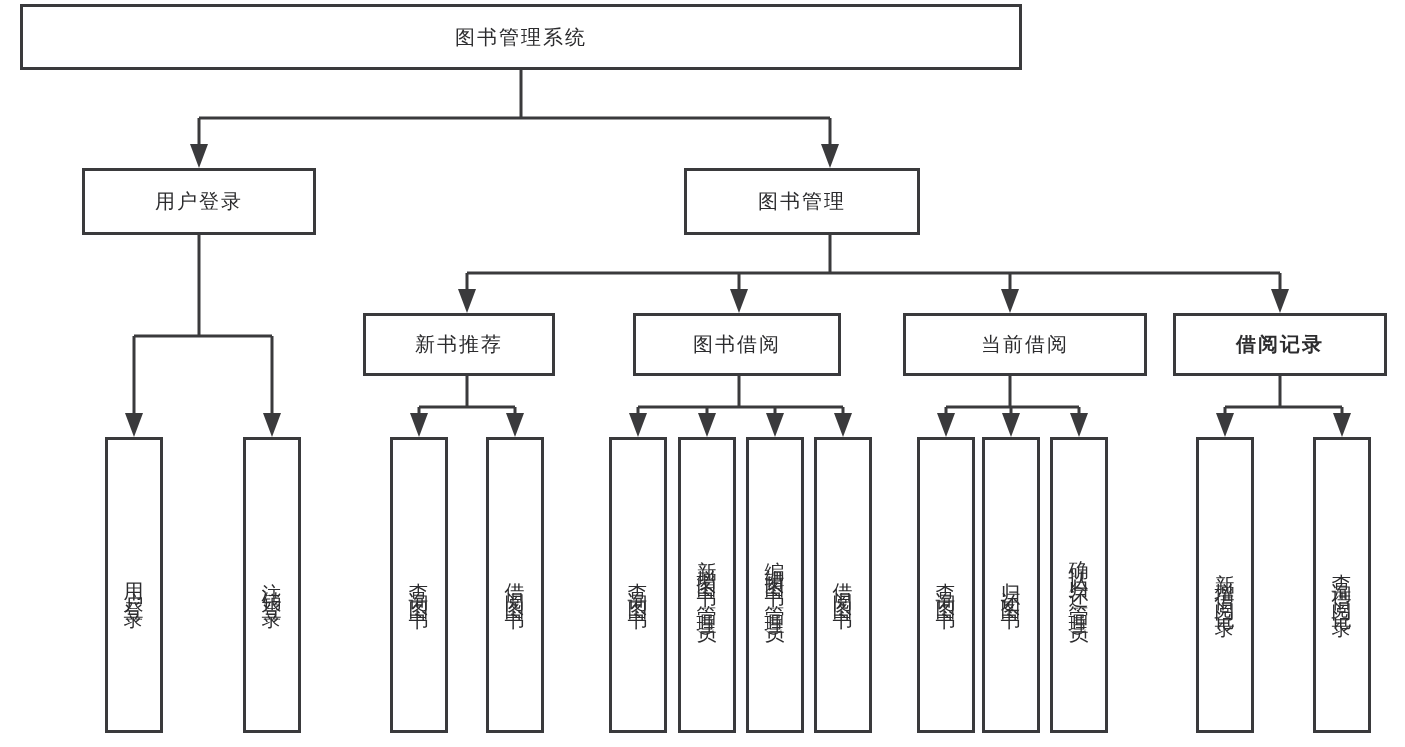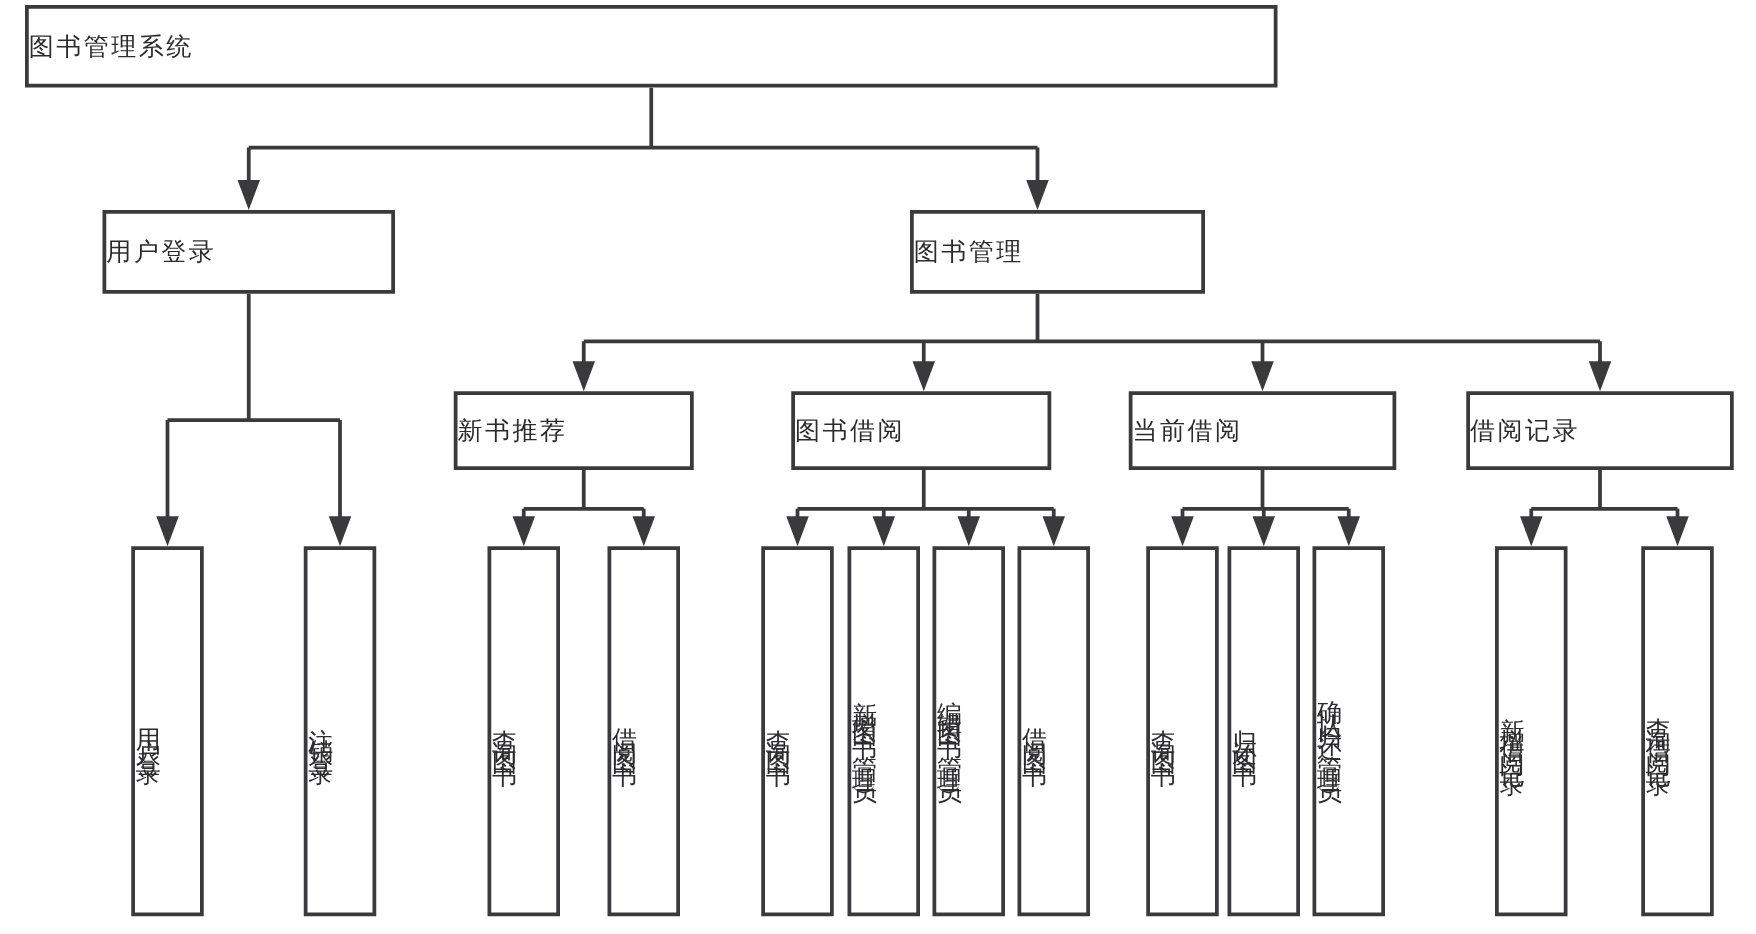--- a/index.html
+++ b/index.html
@@ -32,20 +32,21 @@
   }
   .connector-svg polygon { fill: var(--line); }
 
   .node {
     position: absolute;
     box-sizing: border-box;
     border: 3px solid var(--line);
     background: var(--bg);
     display: flex;
     align-items: center;
+    justify-content: center;
     color: var(--text);
   }
   .hlabel {
     font-size: 20px;
     letter-spacing: 2px;
     color: var(--text);
     white-space: nowrap;
   }
   .leaf { width: 58px; top: 437px; height: 296px; }
   .vlabel {
@@ -53,25 +54,25 @@
     text-orientation: mixed;
     font-size: 20px;
     letter-spacing: 9px;
     line-height: 1;
     color: var(--text);
     white-space: nowrap;
   }
 
   .n-root { left: 20px;  top: 4px;   width: 1002px; height: 66px; }
   .n-l1a  { left: 82px;  top: 168px; width: 234px;  height: 67px; }
-  .n-l1b  { left: 728px; top: 168px; width: 236px;  height: 67px; }
+  .n-l1b  { left: 684px; top: 168px; width: 236px;  height: 67px; }
   .n-l2a  { left: 363px; top: 313px; width: 192px;  height: 63px; }
   .n-l2b  { left: 633px; top: 313px; width: 208px;  height: 63px; }
-  .n-l2c  { left: 903px; top: 313px; width: 214px;  height: 63px; }
-  .n-l2d  { left: 1173px;top: 313px; width: 214px;  height: 63px; }
+  .n-l2c  { left: 903px; top: 313px; width: 244px;  height: 63px; }
+  .n-l2d  { left: 1173px;top: 313px; width: 214px;  height: 63px; font-weight: bold; }
 
   .leaf-a1 { left: 105px; }
   .leaf-a2 { left: 243px; }
   .leaf-b1 { left: 390px; }
   .leaf-b2 { left: 486px; }
   .leaf-c1 { left: 609px; }
   .leaf-c2 { left: 678px; }
   .leaf-c3 { left: 746px; }
   .leaf-c4 { left: 814px; }
   .leaf-d1 { left: 917px; }

